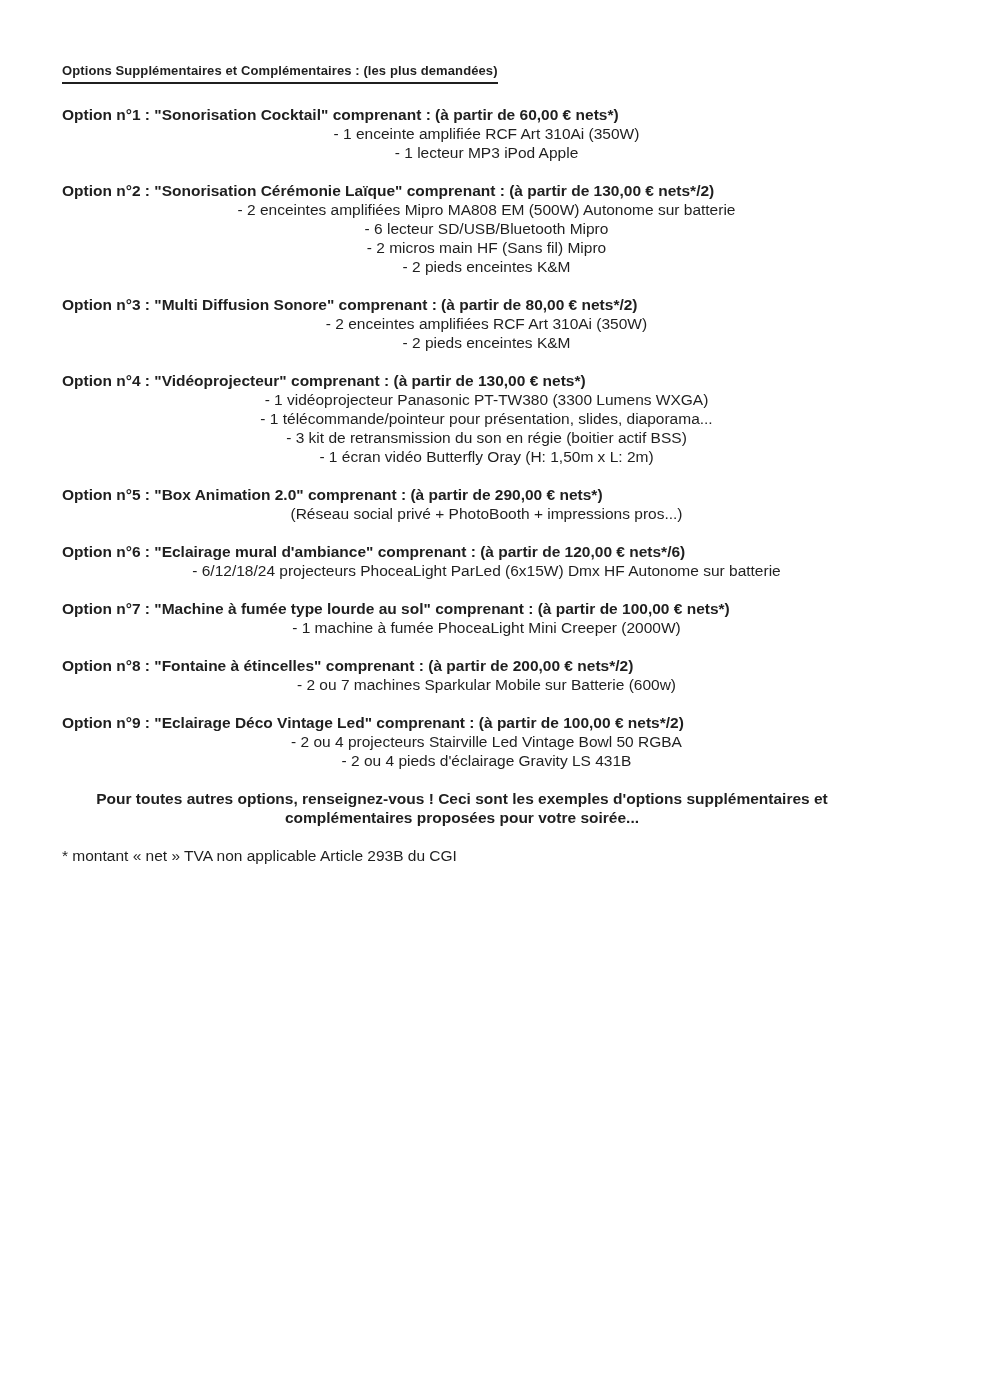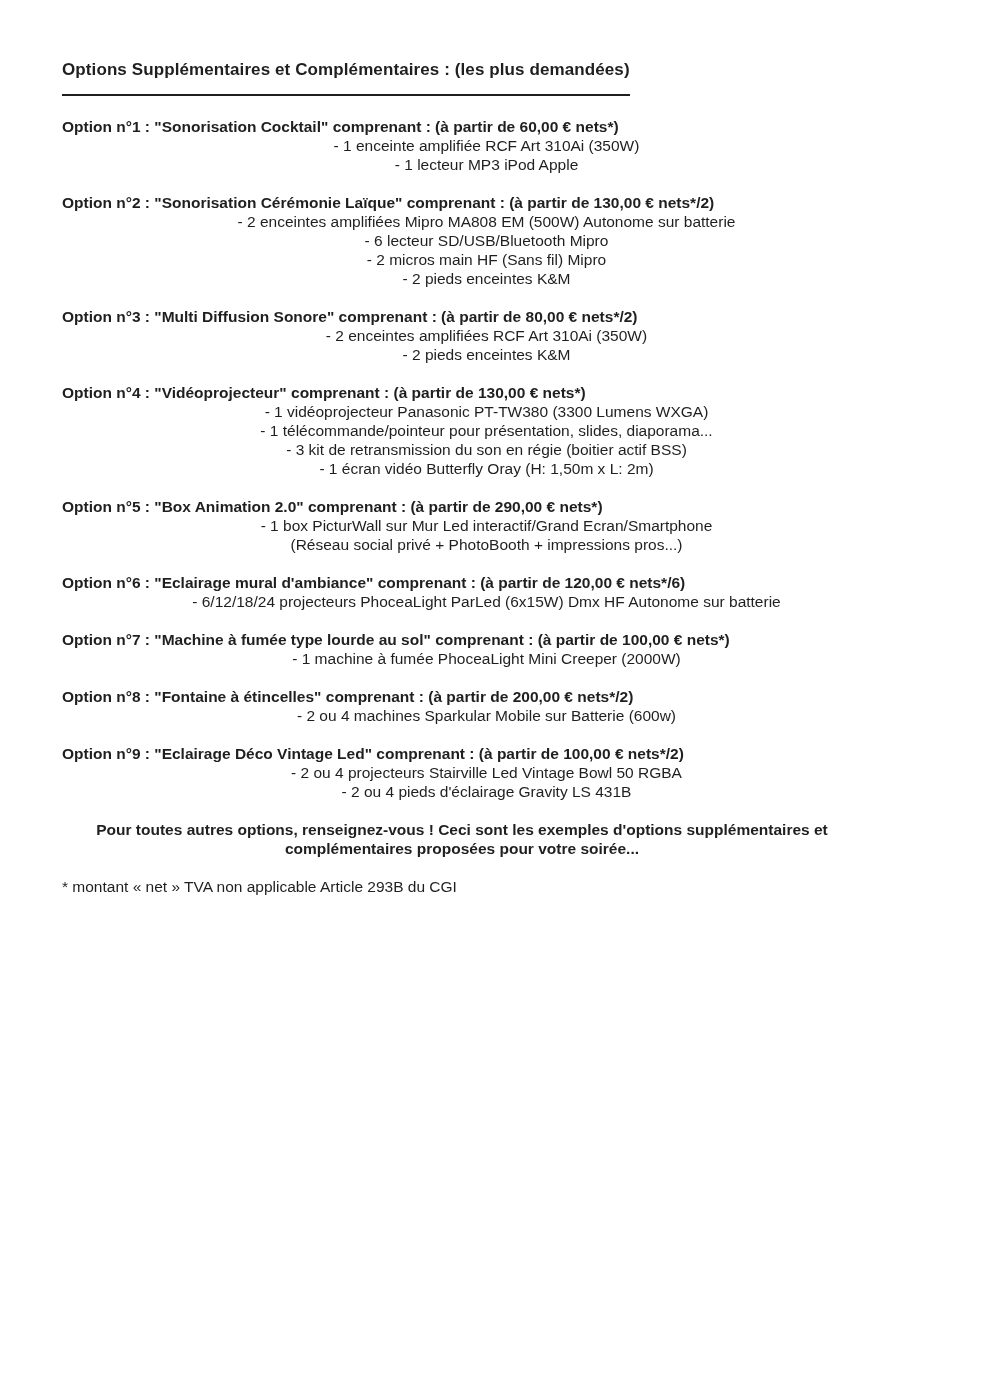--- a/index.html
+++ b/index.html
@@ -15,24 +15,24 @@
     box-sizing: border-box;
     padding: 60px 70px 40px 62px;
     font-family: "Liberation Sans", "DejaVu Sans", sans-serif;
     color: #1f1f1f;
     font-size: 15.5px;
     line-height: 19px;
     overflow: hidden;
   }
   .doc-title {
     display: inline-block;
-    font-size: 17px;
+    font-size: 13px;
     font-weight: bold;
     line-height: 19px;
-    padding-bottom: 15px;
+    padding-bottom: 2px;
     border-bottom: 2px solid #1f1f1f;
     margin: 0 0 21px 0;
     letter-spacing: 0.1px;
   }
   .option-block {
     margin: 0 0 19px 0;
   }
   .option-header {
     font-weight: bold;
     white-space: nowrap;
@@ -82,37 +82,36 @@
   <div class="option-block">
     <div class="option-header">Option n°4 : "Vidéoprojecteur" comprenant : (à partir de 130,00 € nets*)</div>
     <div class="option-item">- 1 vidéoprojecteur Panasonic PT-TW380 (3300 Lumens WXGA)</div>
     <div class="option-item">- 1 télécommande/pointeur pour présentation, slides, diaporama...</div>
     <div class="option-item">- 3 kit de retransmission du son en régie (boitier actif BSS)</div>
     <div class="option-item">- 1 écran vidéo Butterfly Oray (H: 1,50m x L: 2m)</div>
   </div>
 
   <div class="option-block">
     <div class="option-header">Option n°5 : "Box Animation 2.0" comprenant : (à partir de 290,00 € nets*)</div>
-    <div class="option-item">- 1 box PicturWall sur Mur Led interactif/Grand Ecran/Smartphone</div>
     <div class="option-item">(Réseau social privé + PhotoBooth + impressions pros...)</div>
   </div>
 
   <div class="option-block">
     <div class="option-header">Option n°6 : "Eclairage mural d'ambiance" comprenant : (à partir de 120,00 € nets*/6)</div>
     <div class="option-item">- 6/12/18/24 projecteurs PhoceaLight ParLed (6x15W) Dmx HF Autonome sur batterie</div>
   </div>
 
   <div class="option-block">
     <div class="option-header">Option n°7 : "Machine à fumée type lourde au sol" comprenant : (à partir de 100,00 € nets*)</div>
     <div class="option-item">- 1 machine à fumée PhoceaLight Mini Creeper (2000W)</div>
   </div>
 
   <div class="option-block">
     <div class="option-header">Option n°8 : "Fontaine à étincelles" comprenant : (à partir de 200,00 € nets*/2)</div>
-    <div class="option-item">- 2 ou 4 machines Sparkular Mobile sur Batterie (600w)</div>
+    <div class="option-item">- 2 ou 7 machines Sparkular Mobile sur Batterie (600w)</div>
   </div>
 
   <div class="option-block">
     <div class="option-header">Option n°9 : "Eclairage Déco Vintage Led" comprenant : (à partir de 100,00 € nets*/2)</div>
     <div class="option-item">- 2 ou 4 projecteurs Stairville Led Vintage Bowl 50 RGBA</div>
     <div class="option-item">- 2 ou 4 pieds d'éclairage Gravity LS 431B</div>
   </div>
 
   <p class="closing-note">Pour toutes autres options, renseignez-vous ! Ceci sont les exemples d'options supplémentaires et complémentaires proposées pour votre soirée...</p>
 

